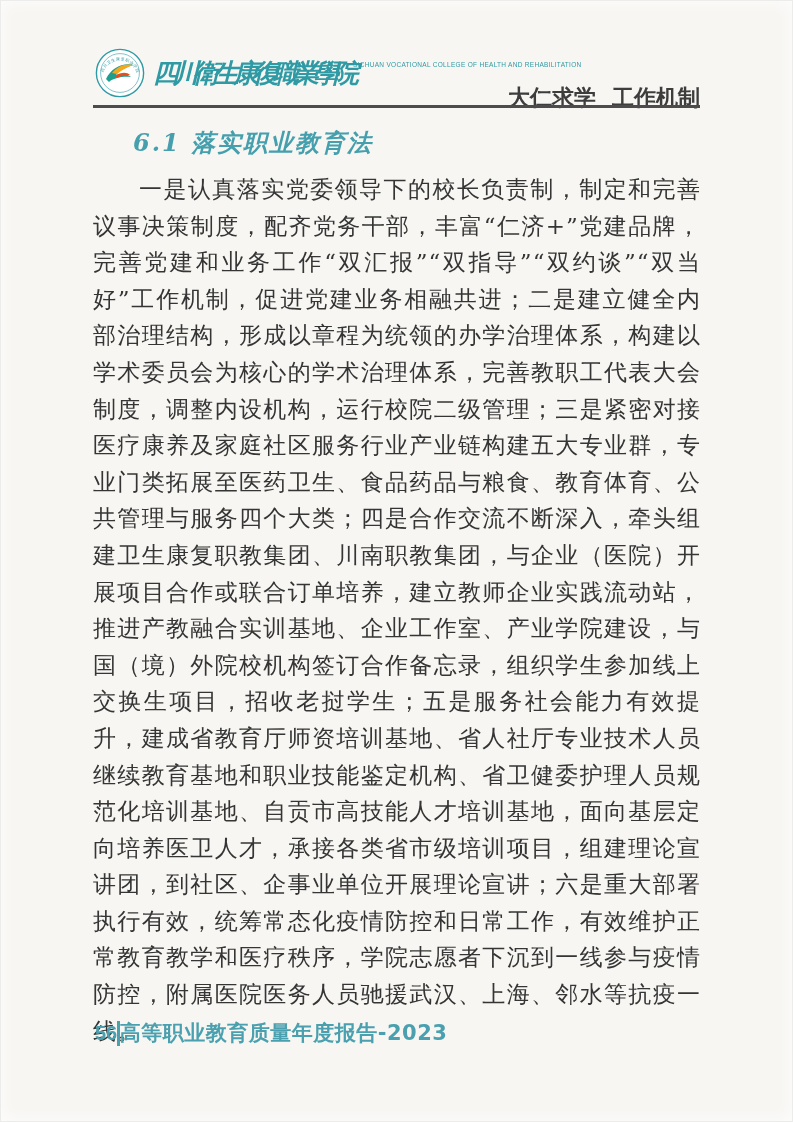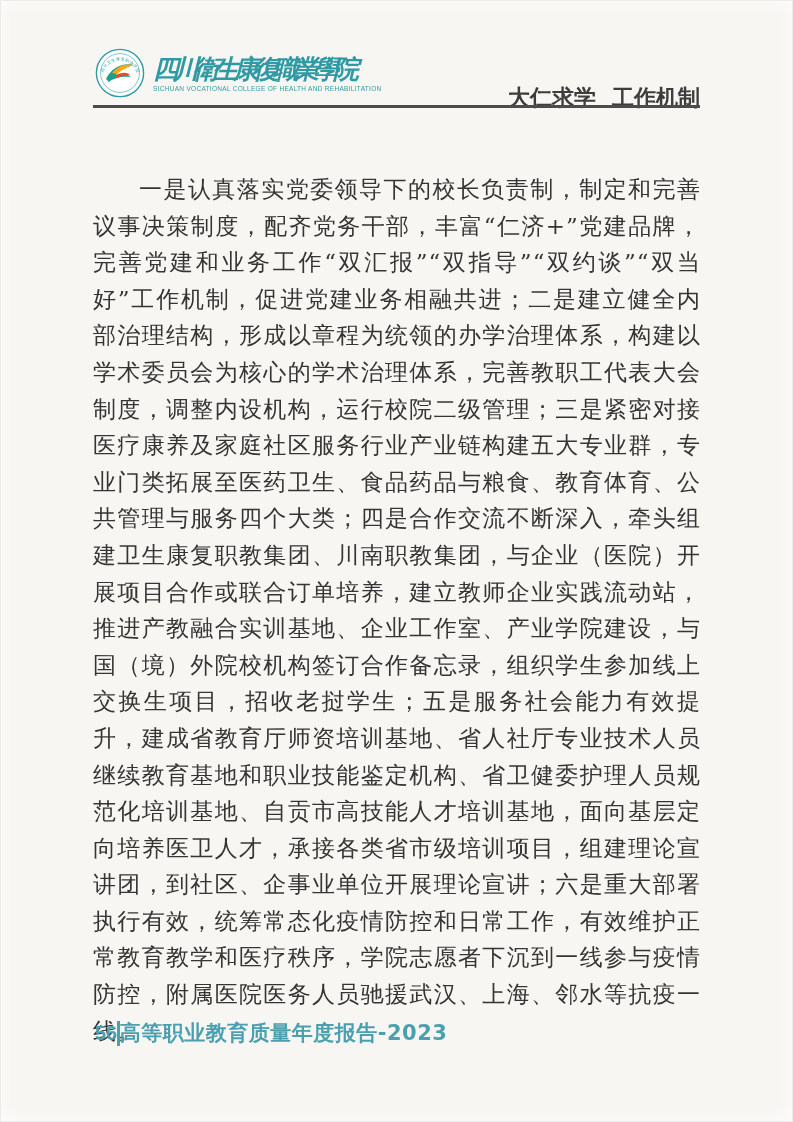--- a/index.html
+++ b/index.html
@@ -15,21 +15,21 @@
     box-shadow:inset 0 0 0 1px #ececea, inset 0 0 18px rgba(255,255,255,.9);
     overflow:hidden;
     box-sizing:border-box;
   }
 
   
   .header-logo{
     position:absolute;left:95px;top:47px;
     display:flex;align-items:center;gap:8px;
   }
-  .logo-text-block{display:flex;flex-direction:column;}
+  .logo-text-block{display:flex;}
   .college-name{
     font-family:"DejaVu Serif",serif;
     font-style:italic;font-weight:bold;
     font-size:26px;line-height:28px;
     letter-spacing:-6px;
     color:#2f9aa4;
     white-space:nowrap;
   }
   .college-name-en{
     font-family:"Liberation Sans",sans-serif;
@@ -112,20 +112,21 @@
     </div>
   </div>
 
   <div class="motto">
     <span>大仁求学</span>
     <span>工作机制</span>
   </div>
 
   <div class="header-divider"></div>
 
+  <h2 class="section-heading" id="heading-61">6.1 落实职业教育法</h2>
 
   <p class="body-paragraph">一是认真落实党委领导下的校长负责制，制定和完善议事决策制度，配齐党务干部，丰富“仁济+”党建品牌，完善党建和业务工作“双汇报”“双指导”“双约谈”“双当好”工作机制，促进党建业务相融共进；二是建立健全内部治理结构，形成以章程为统领的办学治理体系，构建以学术委员会为核心的学术治理体系，完善教职工代表大会制度，调整内设机构，运行校院二级管理；三是紧密对接医疗康养及家庭社区服务行业产业链构建五大专业群，专业门类拓展至医药卫生、食品药品与粮食、教育体育、公共管理与服务四个大类；四是合作交流不断深入，牵头组建卫生康复职教集团、川南职教集团，与企业（医院）开展项目合作或联合订单培养，建立教师企业实践流动站，推进产教融合实训基地、企业工作室、产业学院建设，与国（境）外院校机构签订合作备忘录，组织学生参加线上交换生项目，招收老挝学生；五是服务社会能力有效提升，建成省教育厅师资培训基地、省人社厅专业技术人员继续教育基地和职业技能鉴定机构、省卫健委护理人员规范化培训基地、自贡市高技能人才培训基地，面向基层定向培养医卫人才，承接各类省市级培训项目，组建理论宣讲团，到社区、企事业单位开展理论宣讲；六是重大部署执行有效，统筹常态化疫情防控和日常工作，有效维护正常教育教学和医疗秩序，学院志愿者下沉到一线参与疫情防控，附属医院医务人员驰援武汉、上海、邻水等抗疫一线。</p>
 
 
   <div class="footer">
     <span class="footer-page-number">56</span>
     <span class="footer-separator"></span>
     <span class="footer-report-title">高等职业教育质量年度报告-2023</span>
   </div>
 

